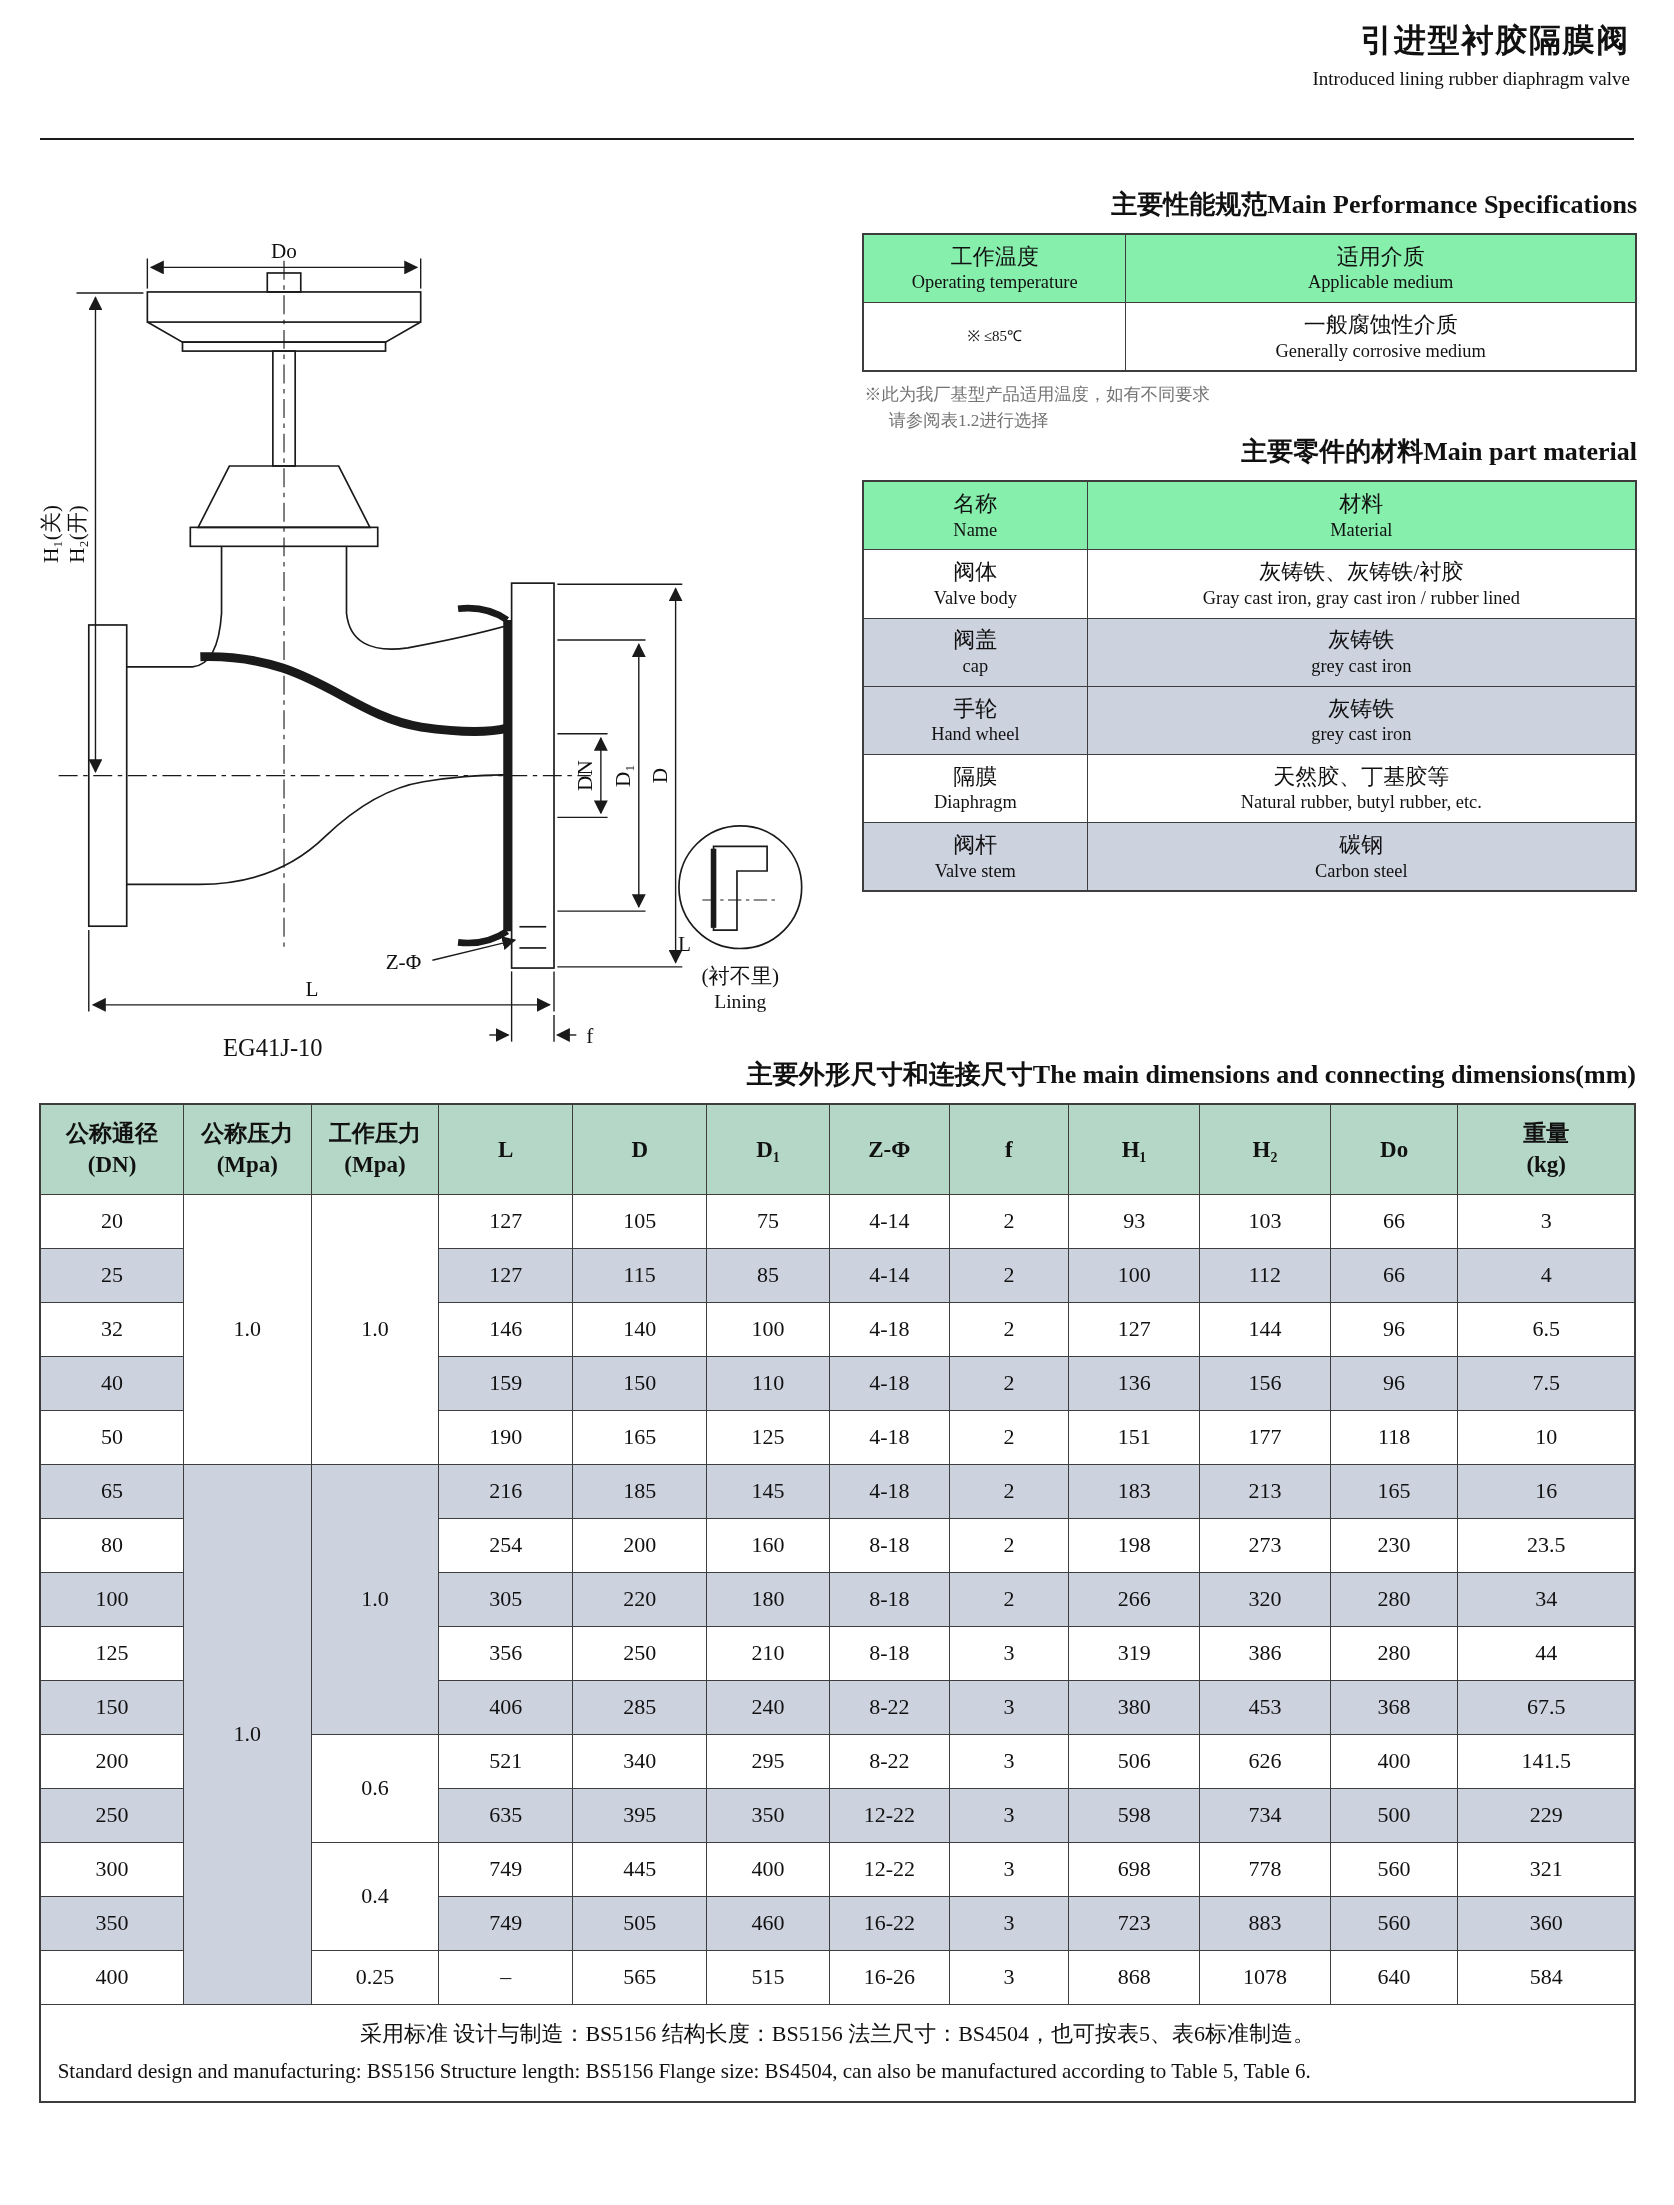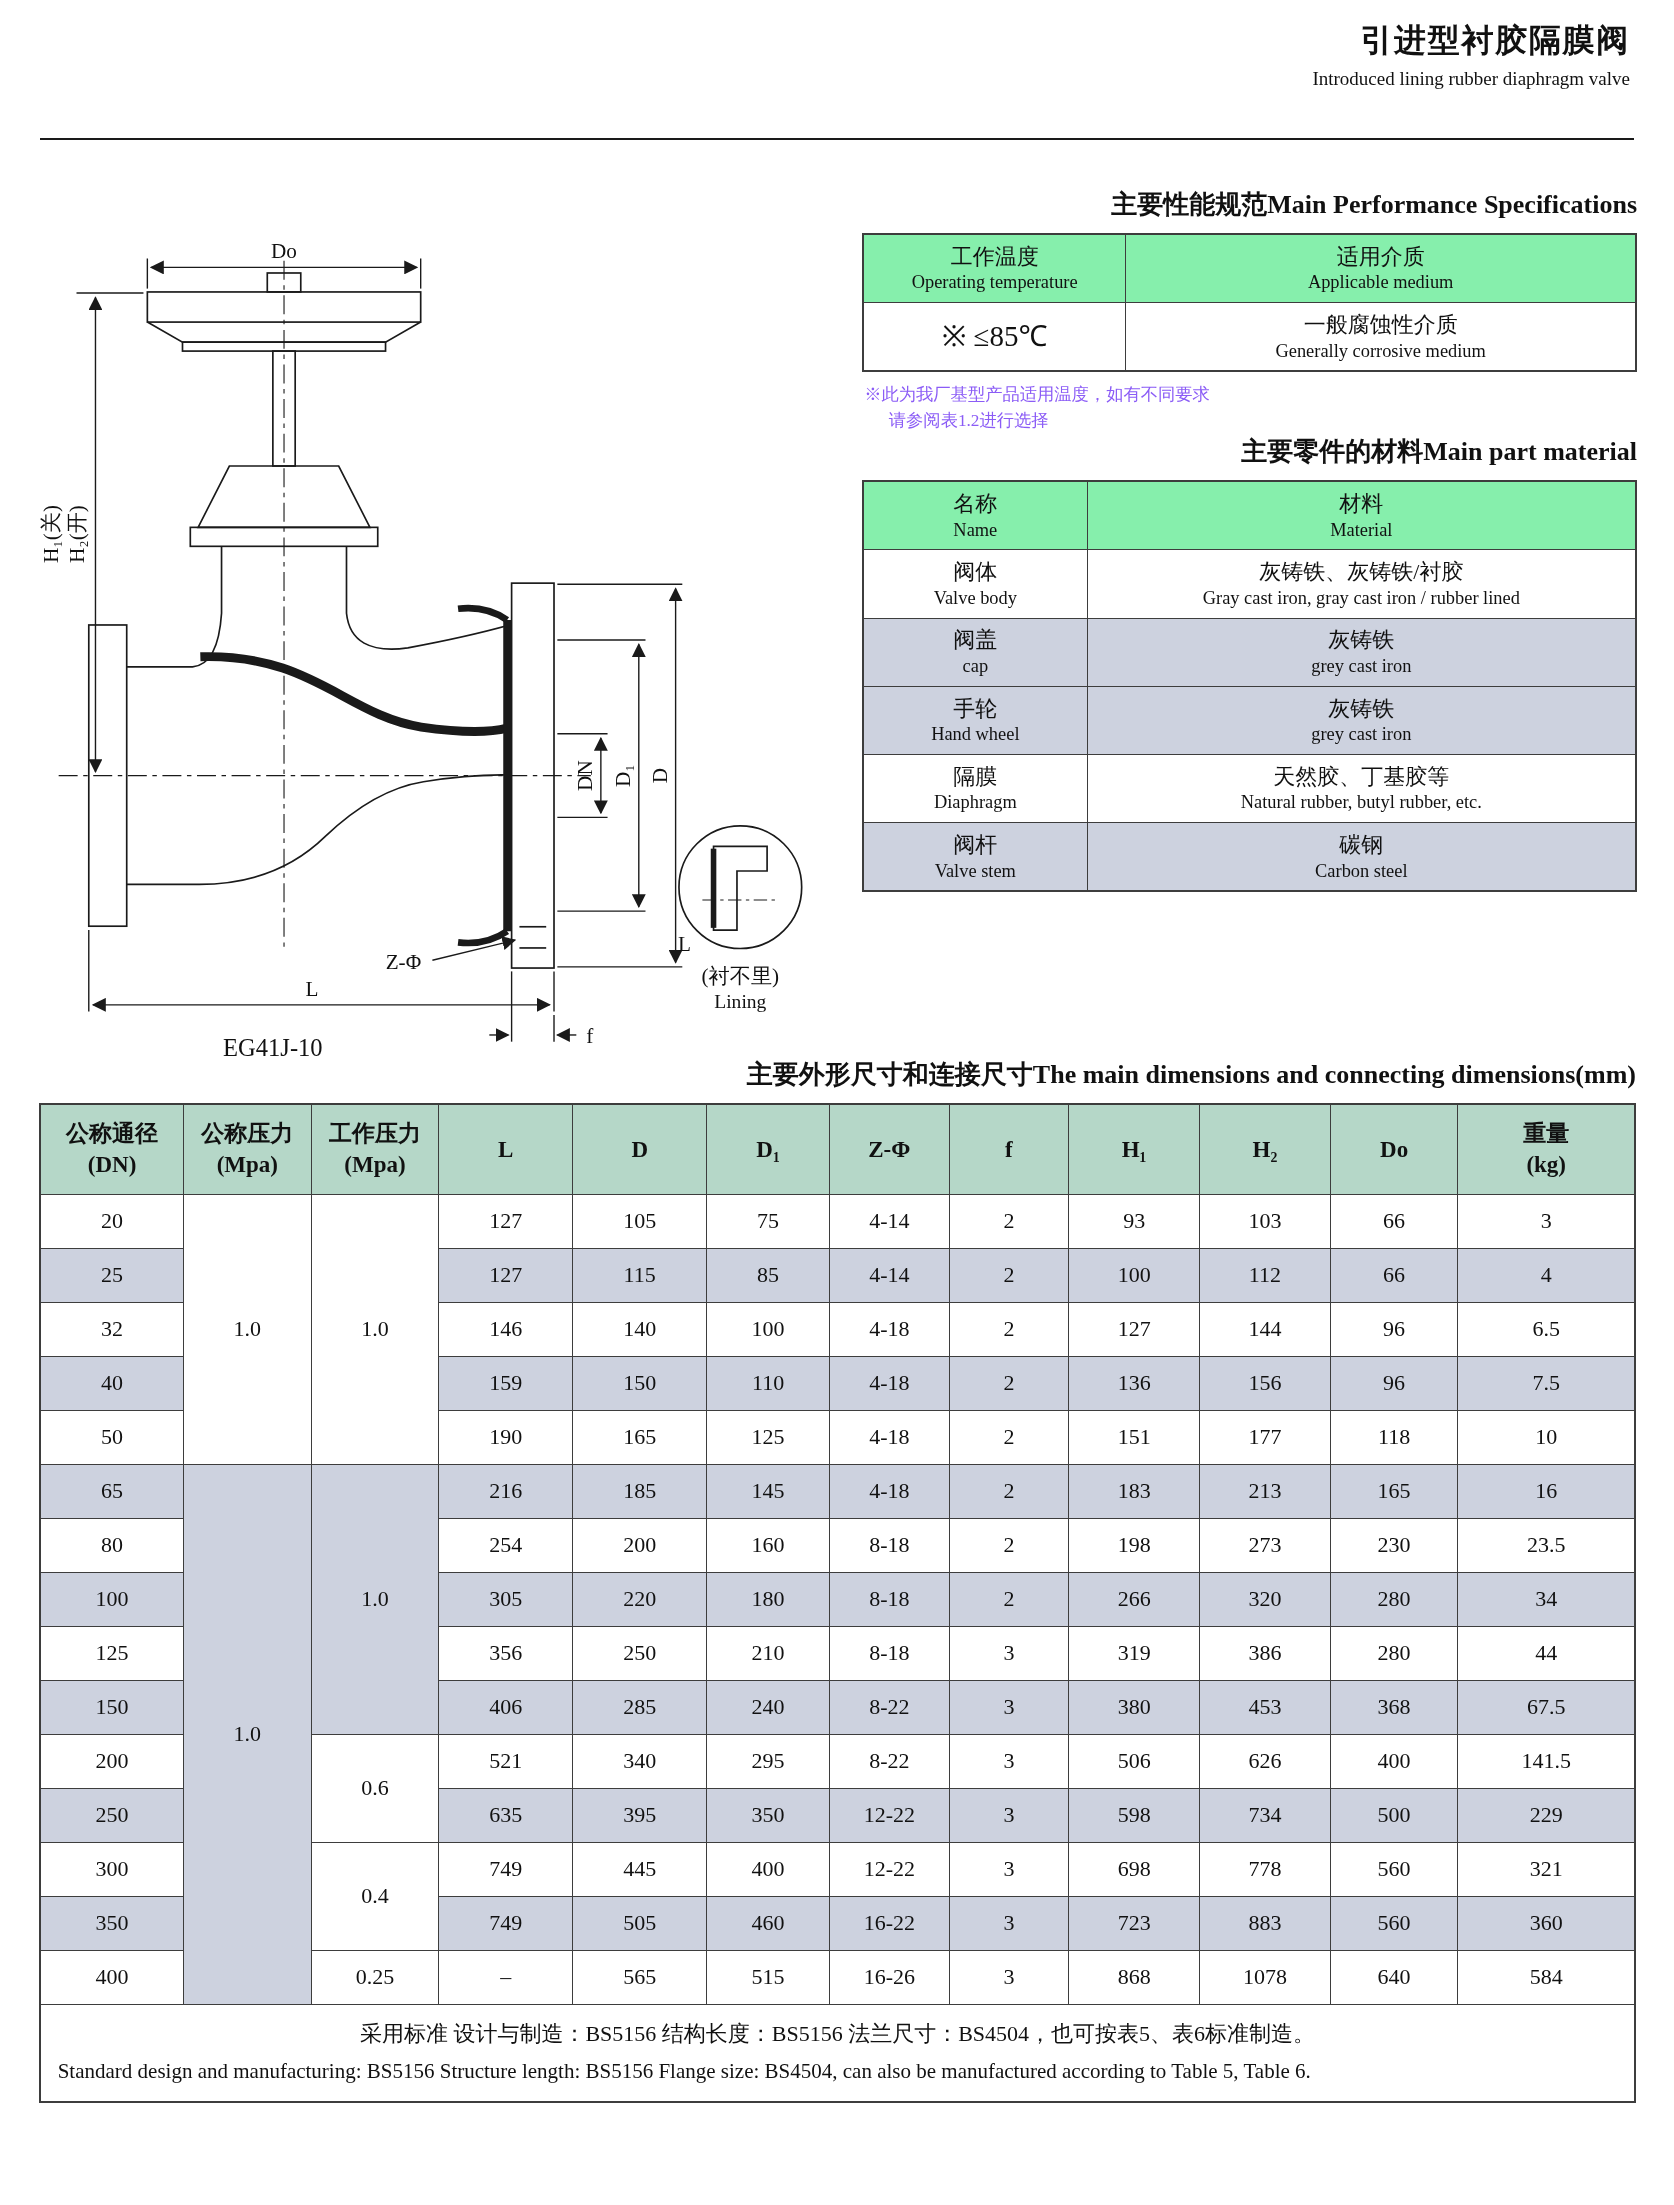--- a/index.html
+++ b/index.html
@@ -28,22 +28,22 @@
   .right-col { position:absolute; left:862px; top:187px; width:775px; }
   .section-title { font-size:26px; font-weight:bold; margin:0 0 11px 0;text-align:right; }
   table { border-collapse:collapse; }
   .perf-table, .mat-table { width:100%; border:2.2px solid #3d3d3d; table-layout:fixed; }
   .perf-table th, .perf-table td, .mat-table th, .mat-table td {
     border:1.4px solid #3d3d3d; text-align:center; vertical-align:middle; padding:7.8px 5.6px;
   }
   .perf-table th, .mat-table th { background:#86efac; font-weight:normal; }
   .zh { font-size:22px; line-height:1.3; }
   .en { font-size:18.4px; line-height:1.25; }
-  .big { font-size:29px; }
-  .perf-note { font-size:17.3px; line-height:1.5; margin:10px 0 0 2.2px; color:#8b5cf6; }
+  .big { font-size:15px; }
+  .perf-note { font-size:17.3px; line-height:1.5; margin:10px 0 0 2.2px; color:#737373; }
   .perf-note .indent { padding-left:24.6px; }
   .mat-section { }
   .mat-table tr.alt td { background:#cdd2df; }
 
   
   .dims-section { position:absolute; left:39px; top:1057px; width:1597px; }
   .dims-table { width:100%; border:2.8px solid #3d3d3d; table-layout:fixed; }
   .dims-table th {
     background:#b5d7c8; border:1.4px solid #3d3d3d;
     font-size:23px; font-weight:bold; padding:13.4px 3.3px; line-height:1.35;

